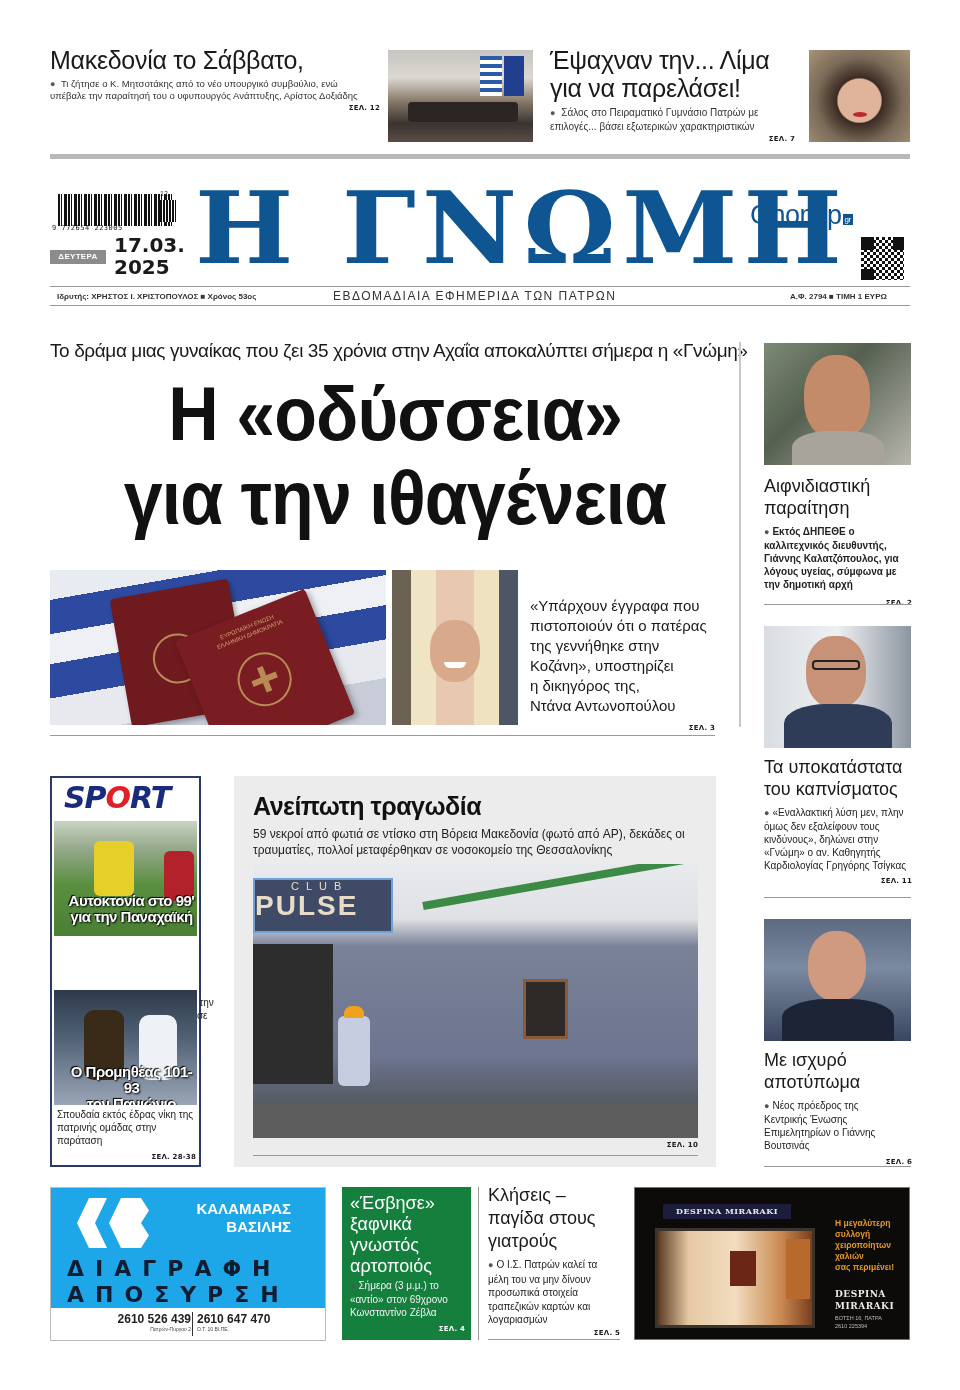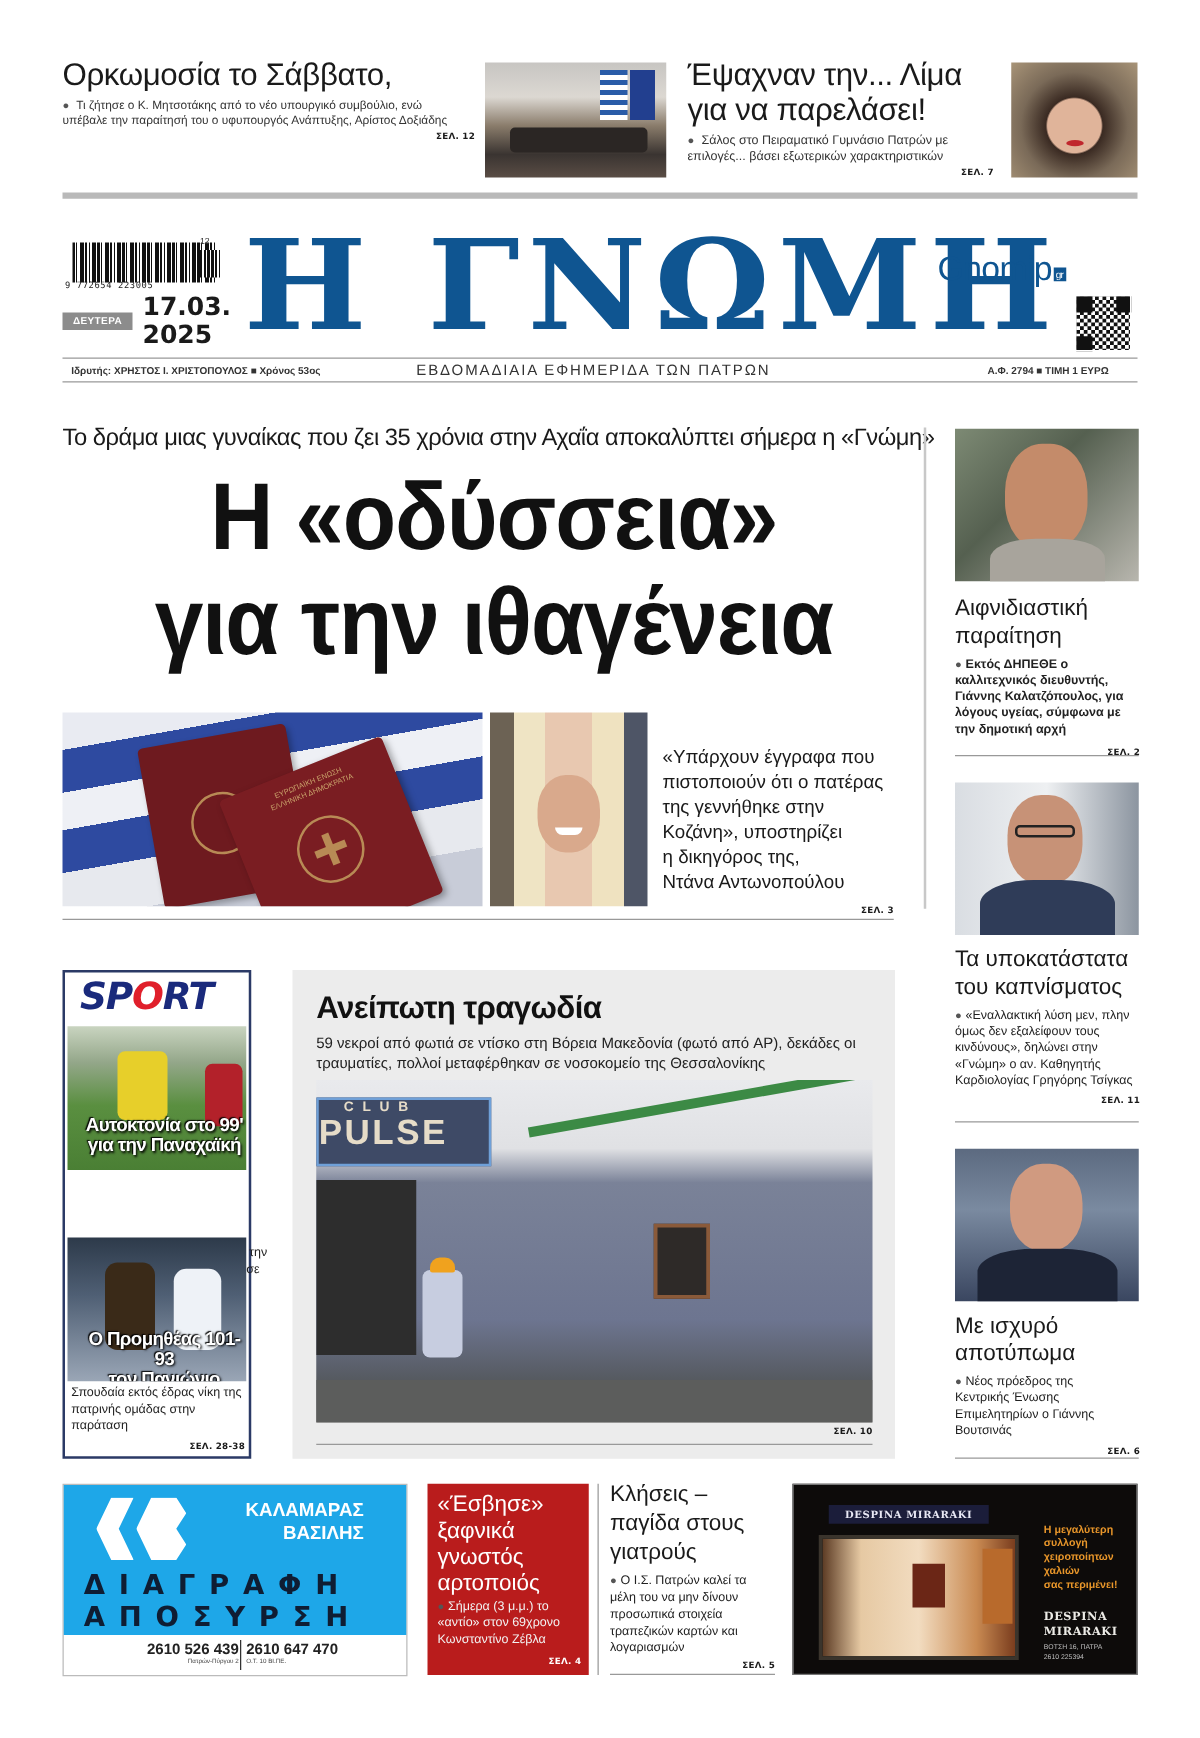--- a/index.html
+++ b/index.html
@@ -57,29 +57,29 @@
   .sport-text { font-size: 10px; line-height: 13px; color: #222; }
 
   
   .trag-box { left: 234px; top: 776px; width: 482px; height: 391px; background: #ececec; }
   .trag-title { left: 253px; top: 792px; font-size: 25px; font-weight: bold; color: #111; letter-spacing: -0.5px; }
   .trag-sub { left: 253px; top: 826px; width: 450px; font-size: 12px; line-height: 16px; color: #222; }
 
   
   .ad-kv { left: 50px; top: 1187px; width: 276px; height: 154px; border: 1px solid #bbb; background: #fff; }
   .ad-kv-top { position: absolute; left: 0; top: 0; width: 100%; height: 120px; background: #1ea7e8; }
-  .dark-box { left: 342px; top: 1187px; width: 129px; height: 153px; background: #b91c1c; color: #fff; }
+  .dark-box { left: 342px; top: 1187px; width: 129px; height: 153px; background: #15803d; color: #fff; }
   .despina { left: 634px; top: 1187px; width: 276px; height: 153px; background: #0d0b0a; border: 1px solid #777; }
 </style>
 </head>
 <body>
 
 <div class="abs" style="left:50px;top:46px;width:330px;height:104px;">
   <div class="teaser-title">
-    <div>Ορκωμοσία το Σάββατο,</div>
+    <div>Μακεδονία το Σάββατο,</div>
   </div>
   <div class="teaser-sub bullet" style="margin-top:4px;font-size:9.5px;line-height:12px;">
     <span>Τι ζήτησε ο Κ. Μητσοτάκης από το νέο υπουργικό συμβούλιο, ενώ</span><br>
     <span>υπέβαλε την παραίτησή του ο υφυπουργός Ανάπτυξης, Αρίστος Δοξιάδης</span>
   </div>
   <div class="sel" style="margin-top:2px;">ΣΕΛ. 12</div>
 </div>
 <div class="abs photo" style="left:388px;top:50px;width:145px;height:92px;background:linear-gradient(180deg,#c7c5c2 0%,#dcd8d2 30%,#8a7c6b 55%,#3a3431 80%,#5a4d45 100%);">
   <div style="position:absolute;left:92px;top:6px;width:22px;height:40px;background:repeating-linear-gradient(180deg,#2a5ca8 0 4px,#fff 4px 8px);"></div>
   <div style="position:absolute;left:116px;top:6px;width:20px;height:40px;background:#223f8f;"></div>
@@ -227,21 +227,21 @@
   </div>
 </div>
 <div class="abs sport-text" style="left:57px;top:1108px;width:142px;">Σπουδαία εκτός έδρας νίκη της πατρινής ομάδας στην παράταση</div>
 <div class="abs sel" style="left:100px;top:1153px;width:96px;">ΣΕΛ. 28-38</div>
 
 <div class="abs trag-box"></div>
 <div class="abs trag-title">Ανείπωτη τραγωδία</div>
 <div class="abs trag-sub">59 νεκροί από φωτιά σε ντίσκο στη Βόρεια Μακεδονία (φωτό από AP), δεκάδες οι τραυματίες, πολλοί μεταφέρθηκαν σε νοσοκομείο της Θεσσαλονίκης</div>
 <div class="abs photo" style="left:253px;top:864px;width:445px;height:274px;background:linear-gradient(180deg,#e9eaed 0%,#e0e1e4 20%,#7a8298 30%,#6d7590 70%,#55595f 88%,#6a6a68 100%);">
   <div style="position:absolute;left:0;top:14px;width:140px;height:55px;background:#3e4a66;border:2px solid #6fa0d8;">
-    <div style="font-size:11px;font-weight:bold;color:#e6dcc8;letter-spacing:7px;padding-left:20px;">CLUB</div>
+    <div style="font-size:11px;font-weight:normal;color:#e6dcc8;letter-spacing:7px;padding-left:36px;">CLUB</div>
     <div style="font-size:28px;font-weight:bold;color:#e6dcc8;letter-spacing:2px;line-height:28px;">PULSE</div>
   </div>
   <div style="position:absolute;left:170px;top:38px;width:275px;height:8px;background:#3c8a45;transform:rotate(-10deg);transform-origin:left;"></div>
   <div style="position:absolute;left:0;top:80px;width:80px;height:140px;background:#2d2d2d;"></div>
   <div style="position:absolute;left:270px;top:115px;width:45px;height:60px;background:#2e2a28;border:3px solid #8a5a3a;"></div>
   <div style="position:absolute;left:85px;top:152px;width:32px;height:70px;background:#c7cde0;border-radius:6px;">
     <div style="position:absolute;left:6px;top:-10px;width:20px;height:12px;background:#f0a21e;border-radius:8px 8px 2px 2px;"></div>
   </div>
   <div style="position:absolute;left:0;top:240px;width:445px;height:34px;background:#5c5d5c;"></div>
 </div>

